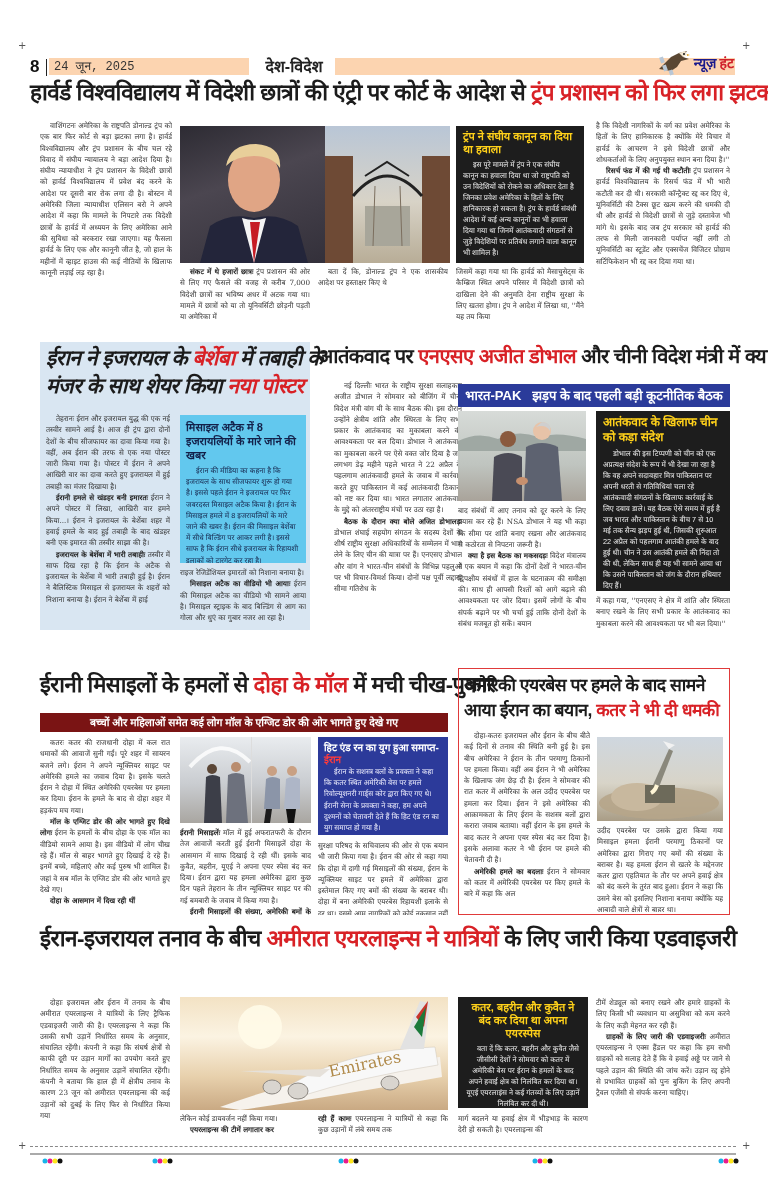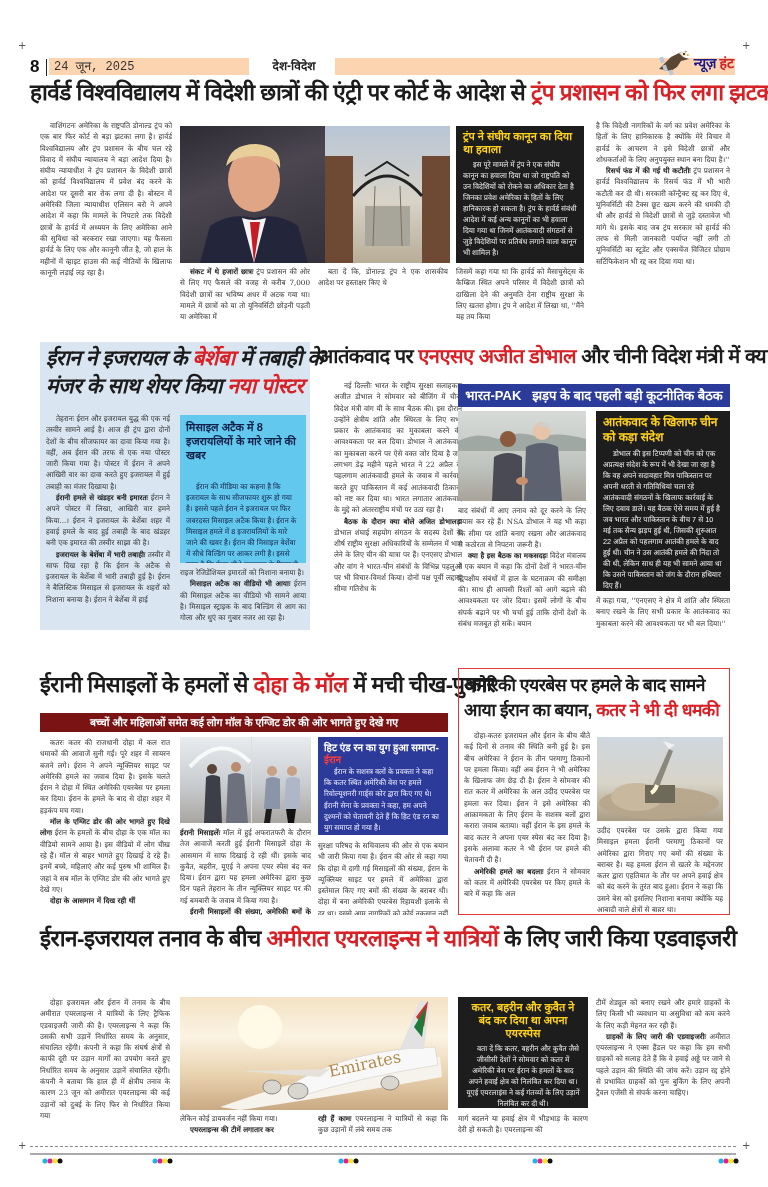--- a/index.html
+++ b/index.html
@@ -9,41 +9,41 @@
   .abs { position: absolute; }
   .crop { position: absolute; font-family: "DejaVu Sans", sans-serif; font-size: 10px; color: #555; line-height: 10px; }
 
   
   .masthead { left: 30px; top: 57px; width: 706px; height: 19px; }
   .mh-num { position: absolute; left: 0; top: 0; width: 14px; height: 19px; font-family: "Liberation Sans", sans-serif; font-weight: bold; font-size: 17px; line-height: 19px; color: #111; }
   .mh-sep { position: absolute; left: 16px; top: 2px; width: 1px; height: 17px; background: #222; }
   .mh-band1 { position: absolute; left: 19px; top: 1px; width: 200px; height: 17px; background: #fcd4b0; }
   .mh-band2 { position: absolute; left: 305px; top: 1px; width: 400px; height: 17px; background: #fcd4b0; }
   .mh-date { position: absolute; left: 24px; top: 3px; font-family: Liberation Mono, monospace; font-size: 12px; line-height: 14px; color: #333; }
-  .mh-section { position: absolute; left: 224px; top: 0; width: 80px; text-align: center; font-family: "Liberation Sans", sans-serif; font-weight: bold; font-size: 12px; line-height: 19px; color: #222; }
+  .mh-section { position: absolute; left: 224px; top: 0; width: 80px; text-align: center; font-family: "Liberation Sans", sans-serif; font-weight: bold; font-size: 16px; line-height: 19px; color: #222; }
   .mh-logo { position: absolute; right: 2px; top: -8px; height: 27px; display: flex; align-items: center; gap: 3px; }
   .mh-logo-text { font-family: "Liberation Sans", sans-serif; font-weight: bold; font-size: 14px; line-height: 16px; color: #1a1a8c; }
   .mh-logo-text2 { font-family: "Liberation Sans", sans-serif; font-weight: bold; font-size: 14px; line-height: 16px; color: #d0202a; }
 
   
   .hl { font-family: "Liberation Sans", sans-serif; font-weight: bold; color: #1b1b1b; letter-spacing: -0.5px; white-space: nowrap; }
   .red { color: #d82126; }
 
   
   .col { position: absolute; font-size: 7.2px; line-height: 11.3px; text-align: justify; color: #333; overflow: hidden; }
   .col p { text-indent: 10px; }
   .col b { color: #222; }
 
   
   .blackbox { position: absolute; background: #1d1d1d; color: #f1f1f1; padding: 4px 7px; overflow: hidden; }
   .blackbox h4 { font-family: "Liberation Sans", sans-serif; color: #ffd11a; font-size: 11px; line-height: 13px; font-weight: bold; margin-bottom: 3px; }
   .blackbox p { font-family: "Liberation Sans", sans-serif; font-size: 7.3px; line-height: 11px; text-indent: 10px; }
 
   .cyanbox { position: absolute; background: #62c8ee; color: #1b2f5b; padding: 5px 6px; overflow: hidden; }
-  .cyanbox h4 { font-family: "Liberation Sans", sans-serif; font-size: 11px; line-height: 14px; font-weight: bold; color: #13214a; margin-bottom: 19px; }
+  .cyanbox h4 { font-family: "Liberation Sans", sans-serif; font-size: 11px; line-height: 14px; font-weight: bold; color: #13214a; margin-bottom: 3px; }
   .cyanbox p { font-family: "Liberation Sans", sans-serif; font-size: 7.3px; line-height: 11.2px; text-indent: 10px; color: #15254c; }
 
   .bluebox { position: absolute; background: #2c3a9a; color: #f0f0ff; padding: 5px 6px; overflow: hidden; }
   .bluebox h4 { font-family: "Liberation Sans", sans-serif; font-size: 10px; line-height: 12px; font-weight: bold; color: #fff; }
   .bluebox h4 .acc { color: #ff3b3b; }
   .bluebox p { font-family: "Liberation Sans", sans-serif; font-size: 7.3px; line-height: 11.2px; text-indent: 10px; }
 
   .photo { position: absolute; overflow: hidden; }
   .caption b { color: #222; }
 </style>

